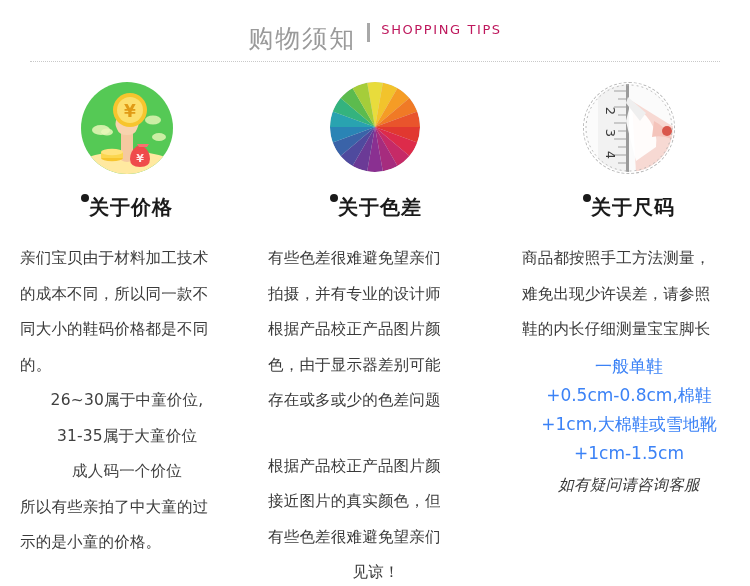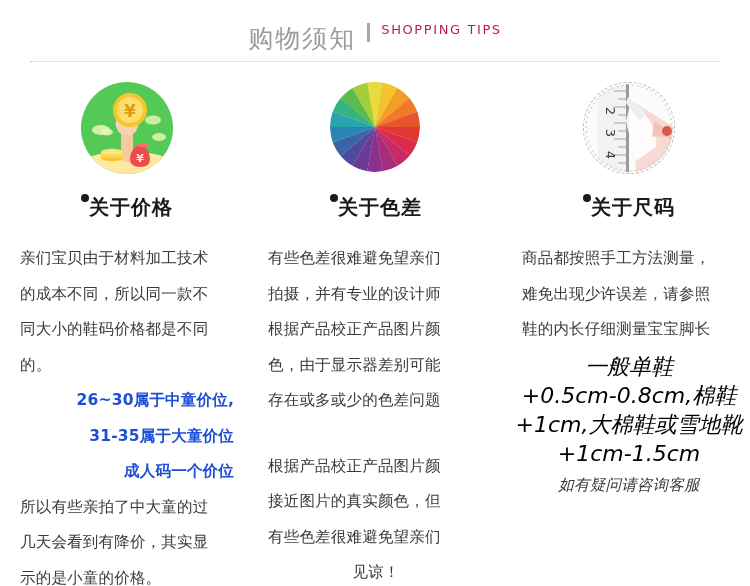--- a/index.html
+++ b/index.html
@@ -141,32 +141,30 @@
     width: 100%;
     text-align: left;
     letter-spacing: 0.2px;
   }
   .red { color: #fb5a52; }
   .para { margin: 8px; }
   .para + .para { margin-top: 0; }
   .gap { height: 22px; }
   .indent-red {
     display: block;
-    text-align: right;
-    color: #1d4ed8;
-    font-weight: bold;
+    text-align: center;
+    color: #404040;
   }
   .c3-red {
-    font-size: 22px;
+    font-size: 17px;
     line-height: 29px;
-    color: #000000;
+    color: #3b82f6;
     text-align: center;
     display: block;
     letter-spacing: 0px;
-    font-style: italic;
   }
   .c3-note {
     text-align: center;
     display: block;
     margin-top: 4px;
     font-style: italic;
   }
 </style>
 </head>
 <body>
@@ -220,21 +218,20 @@
       </div>
       <div class="body-text">
         <div class="para">亲们宝贝由于材料加工技术</div>
         <div class="para">的成本不同，所以同一款不</div>
         <div class="para">同大小的鞋码价格都是不同</div>
         <div class="para">的。</div>
         <div class="para indent-red">26~30属于中童价位,</div>
         <div class="para indent-red">31-35属于大童价位</div>
         <div class="para indent-red">成人码一个价位</div>
         <div class="para">所以有些亲拍了中大童的过</div>
-        <div class="para">几天会看到有降价，其实显</div>
         <div class="para">示的是小童的价格。</div>
       </div>
     </div>
 
     <div class="col col-2">
       <div class="icon-wrap">
         <div class="icon-color-wheel">
           <svg width="90" height="90" viewBox="0 0 100 100" id="wheel-svg">
               <path d="M50,50 L41.31759111665349,0.7596123493895988 A50,50 0 0 1 58.68240888334652,0.7596123493895988 Z" fill="#e8dc3c"></path>
               <path d="M50,50 L58.68240888334652,0.7596123493895988 A50,50 0 0 1 75,6.698729810778069 Z" fill="#f2c32c"></path>

